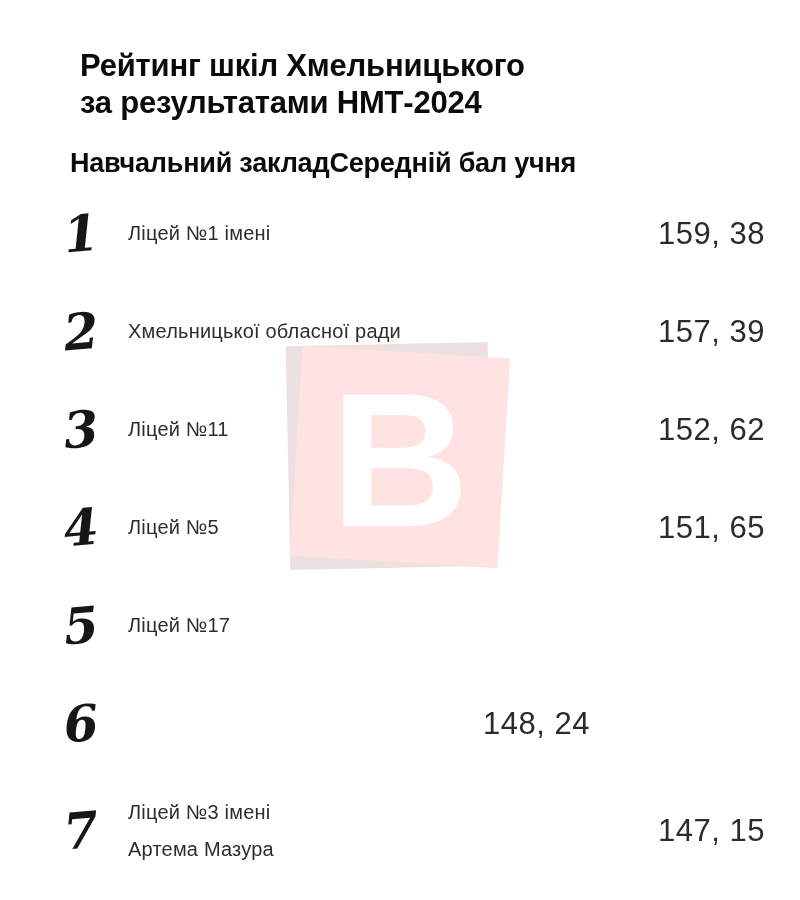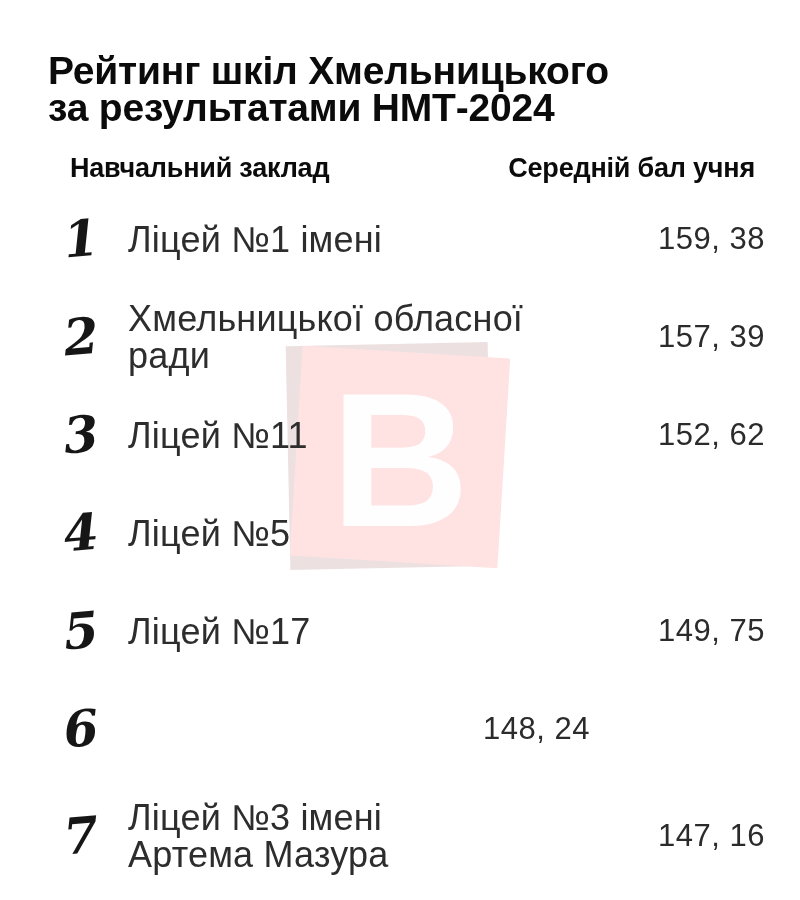--- a/index.html
+++ b/index.html
@@ -24,47 +24,47 @@
   .wm-letter{
     position:absolute;left:296px;top:352px;width:208px;height:214px;
     display:flex;align-items:center;justify-content:center;
     font-size:192px;font-weight:700;color:#fefefe;
     font-family:"Liberation Sans",sans-serif;
   }
   
   .content{position:relative;z-index:1;}
   .title{
     padding:26px 8px 0 48px;
-    font-size:39px;font-weight:700;line-height:37px;
-    letter-spacing:-0.2px;color:#0b0b0b;
+    font-size:31px;font-weight:700;line-height:37px;
+    letter-spacing:-0.2px;color:#0b0b0b;margin-left:32px;
   }
   .title span{display:block;}
   .thead{
-    display:flex;justify-content:space-between;align-items:baseline;
+    display:flex;justify-content:flex-start;align-items:baseline;
     margin:27px 45px 0 70px;
     font-size:27px;font-weight:700;color:#0b0b0b;letter-spacing:-0.2px;
   }
   .rows{margin-top:6px;}
   .row{
     display:grid;
     grid-template-columns:58px 1fr 175px;
     align-items:center;
     height:98px;
     padding:0 35px 0 52px;
   }
   .row.tall{height:116px;}
   .rank{
     font-family:"DejaVu Serif",serif;
     font-style:italic;font-weight:700;
     font-size:50px;color:#161616;
     transform:rotate(-5deg);
     text-align:center;line-height:1;
   }
   .name{
-    font-size:36px;line-height:37px;color:#2d2d2d;
+    font-size:20px;line-height:37px;color:#2d2d2d;
     padding-left:18px;letter-spacing:0.2px;
   }
   .name .line{display:block;}
   .score{
     font-size:31px;color:#2b2b2b;text-align:right;letter-spacing:0.5px;
   }
 </style>
 </head>
 <body>
 
@@ -112,39 +112,39 @@
           <span class="line">Ліцей №11</span>
         </div>
         <span class="score">152, 62</span>
       </div>
 
       <div class="row">
         <span class="rank">4</span>
         <div class="name">
           <span class="line">Ліцей №5</span>
         </div>
+        <span class="score">151, 65</span>
       </div>
 
       <div class="row">
         <span class="rank">5</span>
         <div class="name">
           <span class="line">Ліцей №17</span>
         </div>
-        <span class="score">149, 75</span>
       </div>
 
       <div class="row">
         <span class="rank">6</span>
         <span class="score">148, 24</span>
       </div>
 
       <div class="row tall">
         <span class="rank">7</span>
         <div class="name">
           <span class="line">Ліцей №3 імені</span>
           <span class="line">Артема Мазура</span>
         </div>
-        <span class="score">147, 16</span>
+        <span class="score">147, 15</span>
       </div>
 
     </div>
   </div>
 </div>
 
 </body></html>

